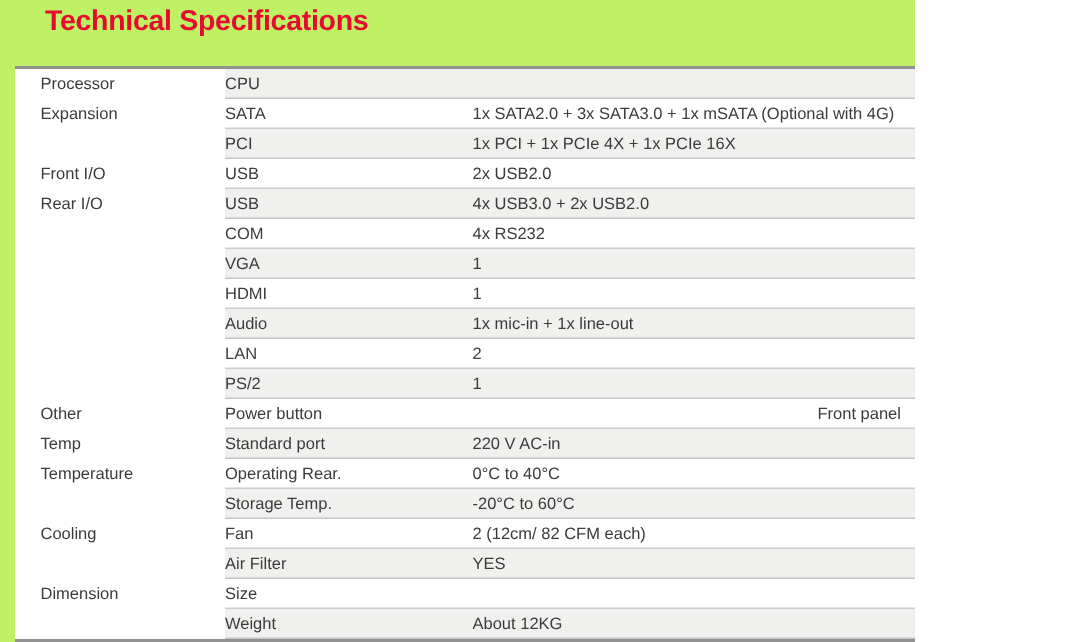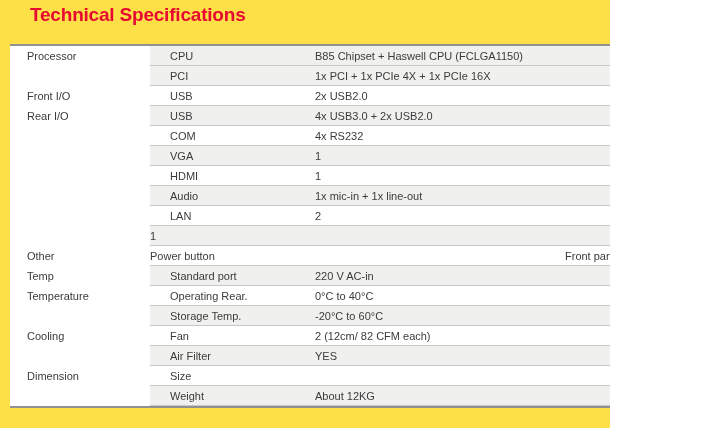--- a/index.html
+++ b/index.html
@@ -4,21 +4,21 @@
 <style>
   html, body {
     margin: 0;
     padding: 0;
     background: #ffffff;
   }
   .page {
     position: relative;
     width: 610px;
     height: 428px;
-    background: #fde047;
+    background: #bef264;
     font-family: "Liberation Sans", sans-serif;
     overflow: hidden;
   }
   .page-title {
     position: absolute;
     left: 30px;
     top: 4px;
     margin: 0;
     font-size: 19px;
     font-weight: 600;
@@ -57,38 +57,44 @@
     box-sizing: border-box;
     border-bottom: 1px solid var(--separator-color, #cccccc);
     background: #ffffff;
   }
   .row.shaded .band {
     background: var(--shade-color, #f0f0ee);
     border-bottom-color: #c6c6c6;
   }
   .item {
     width: 165px;
-    padding-left: 20px;
+    padding-left: 0;
     box-sizing: border-box;
   }
   .value {
     flex: 1;
   }
 </style>
 </head>
 <body>
 
 <div class="page">
   <h1 class="page-title">Technical Specifications</h1>
   <div class="spec-table">
       <div class="row shaded">
         <div class="cell cat">Processor</div>
         <div class="band">
           <div class="cell item">CPU</div>
-          <div class="cell value">B85 Chipset + Haswell CPU (FCLGA1150)</div>
+        </div>
+      </div>
+      <div class="row">
+        <div class="cell cat">Expansion</div>
+        <div class="band">
+          <div class="cell item">SATA</div>
+          <div class="cell value">1x SATA2.0 + 3x SATA3.0 + 1x mSATA (Optional with 4G)</div>
         </div>
       </div>
       <div class="row shaded">
         <div class="cell cat"></div>
         <div class="band">
           <div class="cell item">PCI</div>
           <div class="cell value">1x PCI + 1x PCIe 4X + 1x PCIe 16X</div>
         </div>
       </div>
       <div class="row">
@@ -136,20 +142,21 @@
       <div class="row">
         <div class="cell cat"></div>
         <div class="band">
           <div class="cell item">LAN</div>
           <div class="cell value">2</div>
         </div>
       </div>
       <div class="row shaded">
         <div class="cell cat"></div>
         <div class="band">
+          <div class="cell item">PS/2</div>
           <div class="cell value">1</div>
         </div>
       </div>
       <div class="row">
         <div class="cell cat">Other</div>
         <div class="band">
           <div class="cell value">Power button</div>
           <div class="cell item">Front panel</div>
         </div>
       </div>

